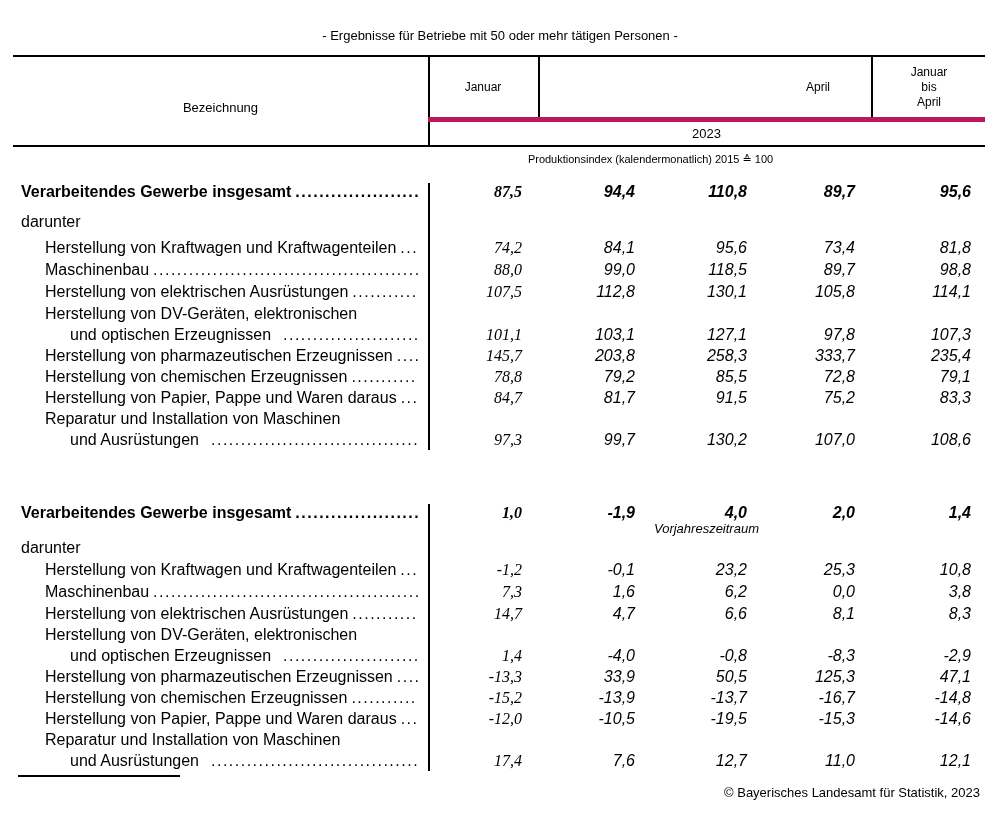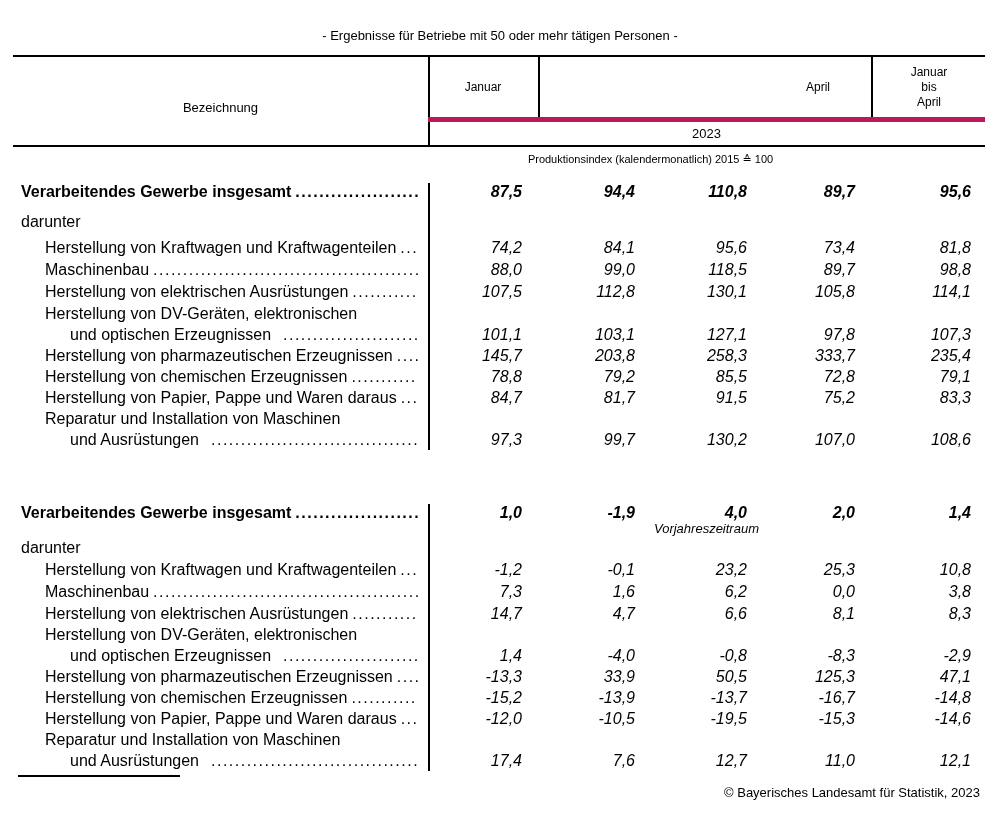--- a/index.html
+++ b/index.html
@@ -54,21 +54,21 @@
            display:flex; align-items:center; overflow:hidden; }
   .ind0 { padding-left:8px; }
   .ind1 { padding-left:32px; }
   .ind2 { padding-left:57px;gap:8px; }
   .lt   { white-space:nowrap; }
   .dotfill { flex:1; overflow:hidden; white-space:nowrap; padding-left:4px; }
   .dotfill::after { content:"......................................................................................................................................"; letter-spacing:1.5px; }
 
   .vcell { box-sizing:border-box; text-align:right; font-style:italic;
            padding-right:18px; }
-  .c0 { width:112px; } .c1 { width:113px; } .c2 { width:112px; }
+  .c0 { width:112px;font-family:Liberation Serif, serif; } .c1 { width:113px; } .c2 { width:112px; }
   .c3 { width:108px; } .c4 { width:112px; padding-right:14px; }
 
   
   .vsep { position:absolute; left:428px; width:0; border-left:2px solid #000; }
   .vsep1 { top:183px; height:267px; }
   .vsep2 { top:504px; height:267px; }
 
   
   .footrule { position:absolute; left:18px; top:775px; width:162px;
               border-top:2px solid #000; }

